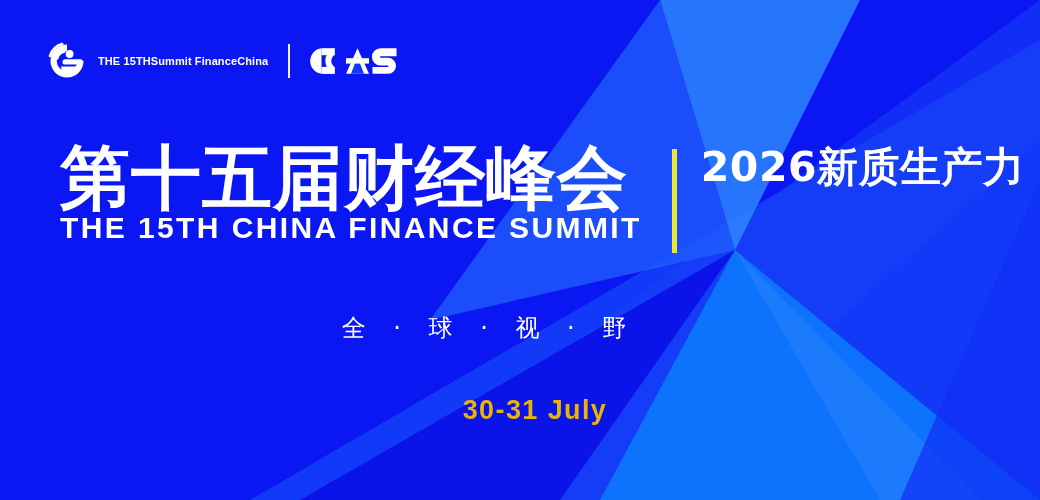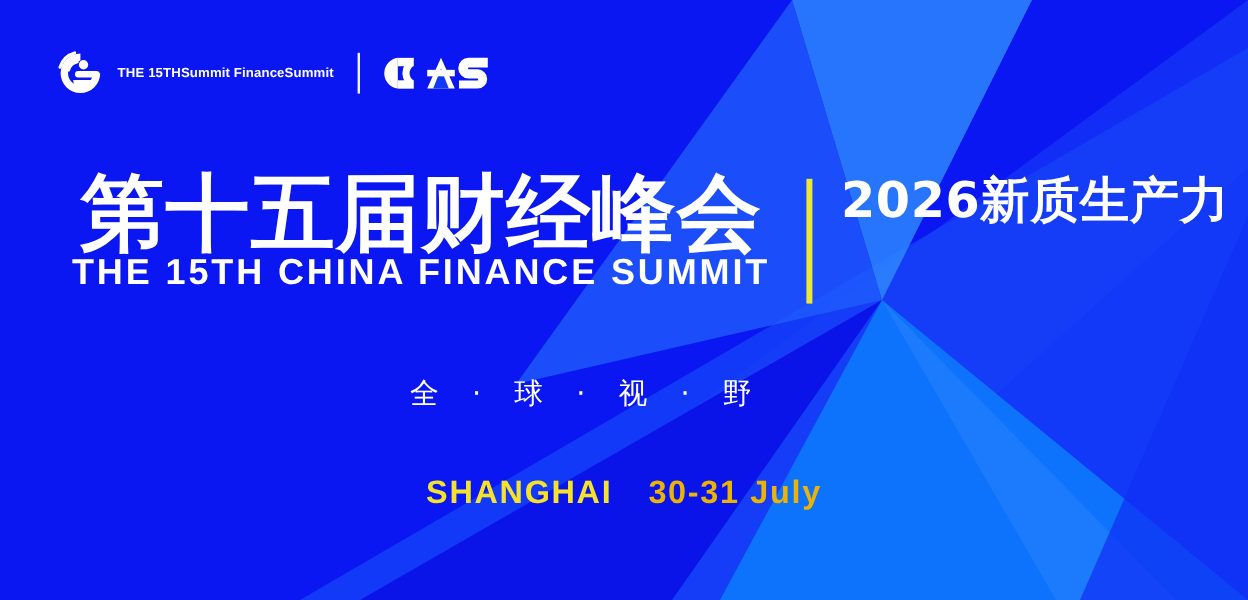--- a/index.html
+++ b/index.html
@@ -63,21 +63,21 @@
 
   
   #title-row {
     position: absolute;
     left: 60px;
     top: 143px;
     display: flex;
     align-items: flex-start;
     z-index: 5;
   }
-  #title-left { display: flex; flex-direction: column; align-items: center; }
+  #title-left { display: flex; flex-direction: column; }
   #title-cn {
     color: #ffffff;
     font-size: 70px;
     font-weight: 700;
     letter-spacing: 1px;
     line-height: 1.0;
     white-space: nowrap;
     font-family: "DejaVu Sans", "Liberation Sans", sans-serif;
   }
   #title-en {
@@ -195,21 +195,21 @@
 
       <circle cx="24.6" cy="15.0" r="3.9" fill="#ffffff"></circle>
       <rect x="17.5" y="20.2" width="20.5" height="5.4" rx="2.7" fill="#ffffff"></rect>
 
       <path d="M16.0 27.6 L34.0 27.6 A9.0 9.0 0 0 1 16.0 27.6 Z" fill="#ffffff"></path>
     </svg>
 
     <div id="summit-wordmark">
       <span class="wm-line">THE 15TH</span>
       <span class="wm-line">Summit Finance</span>
-      <span class="wm-line">Summit</span>
+      <span class="wm-line">China</span>
     </div>
 
     <div id="logo-divider"></div>
 
     <svg id="cfs-logotype" width="92" height="34" viewBox="0 0 92 34">
 
       <path d="M26.5 4.2 A13.5 13.5 0 0 0 26.5 29.8 L26.5 22.9
                A7.0 7.0 0 0 1 26.5 11.1 Z" fill="#ffffff"></path>
       <rect x="13.5" y="4.2" width="13.2" height="7.0" fill="#ffffff"></rect>
       <rect x="13.5" y="22.9" width="13.2" height="7.0" fill="#ffffff"></rect>
@@ -238,17 +238,16 @@
       <div class="sub-cn">2026新质生产力</div>
     </div>
   </div>
 
   <div id="slogan-row">
     <div class="slogan-group">全 · 球 · 视 · 野</div>
     <div class="slogan-gap"></div>
   </div>
 
   <div id="venue-row">
-    <span class="venue-city">SHANGHAI</span>
     <span class="venue-date">30-31 July</span>
   </div>
 
 </div>
 
 </body></html>

